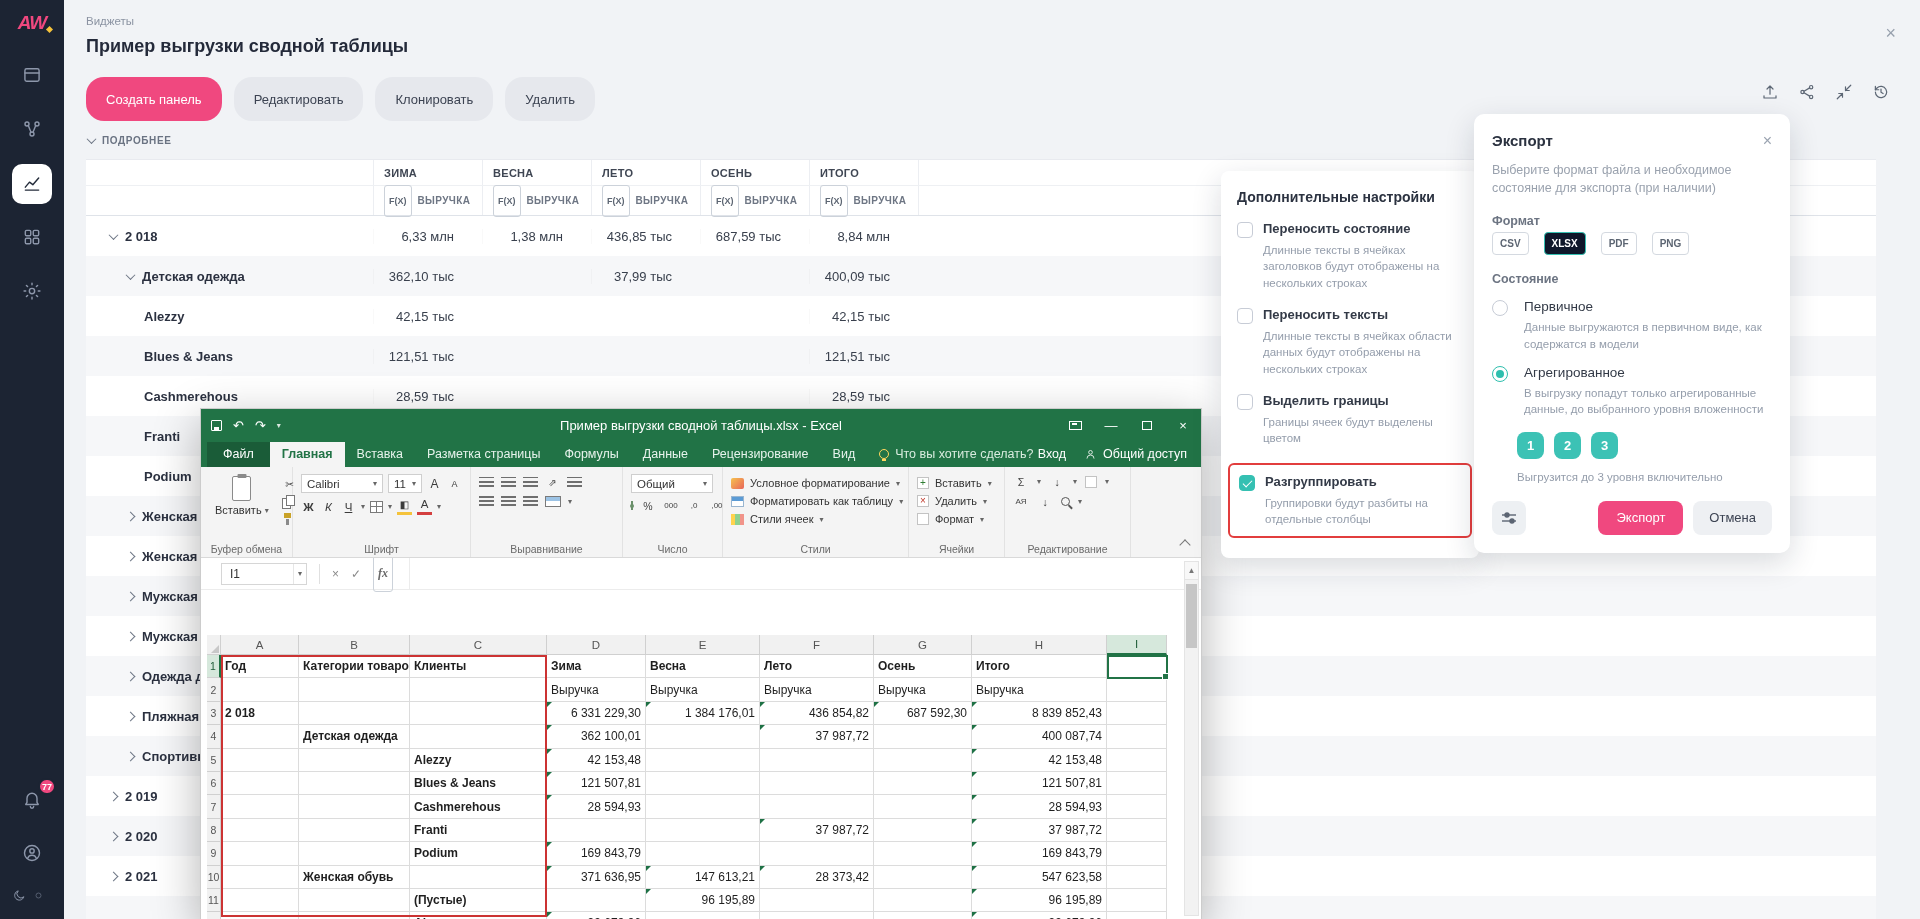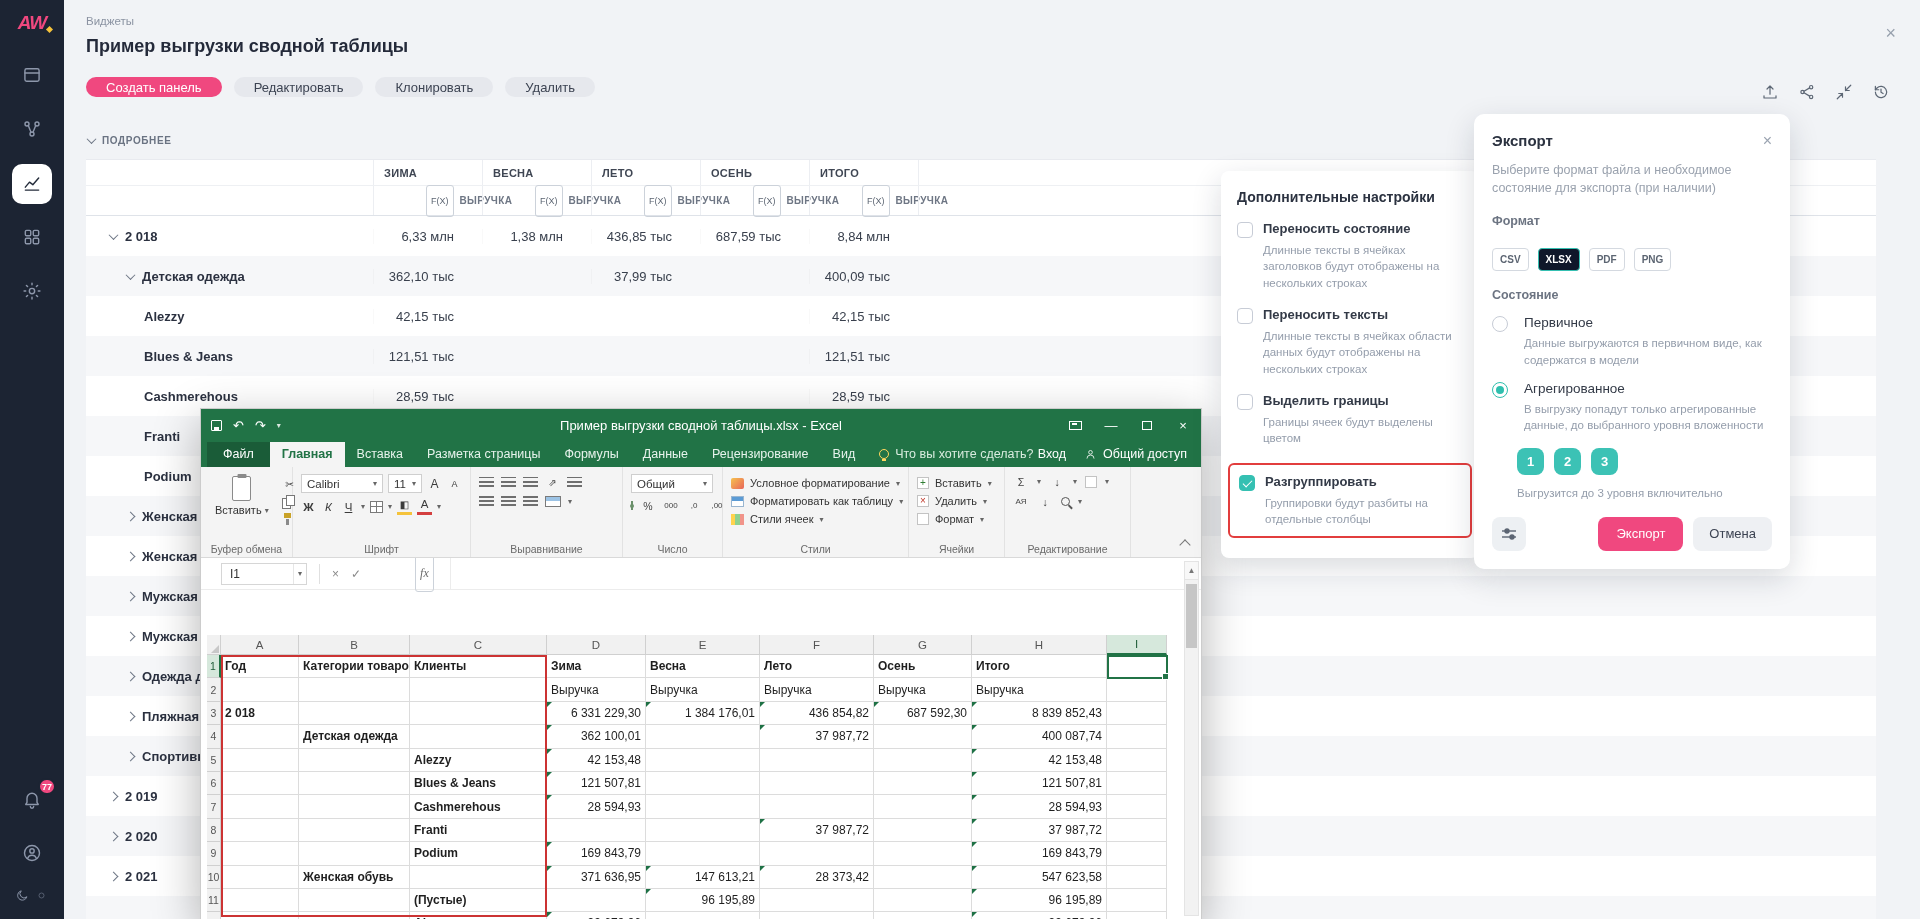--- a/index.html
+++ b/index.html
@@ -7,52 +7,52 @@
   .stage{position:relative;width:1920px;height:919px;overflow:hidden;background:#f1f3f6;font-family:"Liberation Sans",sans-serif;}
 
   
   .sidebar{position:absolute;left:0;top:0;width:64px;height:100%;background:#1c2433;display:flex;flex-direction:column;align-items:center;padding:12px 0 8px;z-index:60;}
   .logo{font-weight:bold;font-style:italic;font-size:19px;color:#f0487f;letter-spacing:-1px;position:relative;margin-bottom:22px;}
   .logo i{position:absolute;right:-6px;bottom:2px;width:5px;height:5px;background:#f5c33b;transform:rotate(45deg);}
   .side-icons{display:flex;flex-direction:column;gap:14px;}
   .sicon{width:40px;height:40px;border:none;border-radius:10px;display:flex;align-items:center;justify-content:center;color:#8d97ab;background:transparent;position:relative;cursor:pointer;padding:0;}
   .sicon.active{background:#ffffff;color:#232b3a;}
   .sicon svg{width:20px;height:20px;stroke:currentColor;fill:none;stroke-width:1.7;stroke-linecap:round;stroke-linejoin:round;}
-  .side-bottom{margin-top:auto;display:flex;flex-direction:column;align-items:center;gap:14px;padding-bottom:4px;}
+  .side-bottom{margin-top:auto;display:flex;flex-direction:column;gap:14px;padding-bottom:4px;}
   .badge{position:absolute;top:-2px;right:-4px;min-width:17px;height:17px;border-radius:9px;background:#f0487f;color:#fff;font-size:9px;font-weight:bold;display:flex;align-items:center;justify-content:center;border:2px solid #1c2433;padding:0 2px;}
   .theme{display:flex;align-items:center;gap:4px;color:#8d97ab;}
   .theme svg{width:15px;height:15px;stroke:currentColor;fill:none;stroke-width:1.6;}
 
   
   .breadcrumb{position:absolute;left:86px;top:15px;font-size:11.5px;color:#8b93a2;cursor:pointer;}
   .page-title{position:absolute;left:86px;top:36px;margin:0;font-size:18px;font-weight:bold;color:#242a3a;}
   .x-close{position:absolute;right:24px;top:24px;font-size:18px;color:#97a0ad;cursor:pointer;line-height:1;}
   .actions{position:absolute;left:86px;top:77px;display:flex;gap:12px;}
-  .btn{height:20px;padding:0 20px;border:none;border-radius:18px;font-size:13px;color:#3c4352;background:#e6e8ed;cursor:pointer;font-family:inherit;}
+  .btn{height:44px;padding:0 20px;border:none;border-radius:18px;font-size:13px;color:#3c4352;background:#e6e8ed;cursor:pointer;font-family:inherit;}
   .btn.primary{background:#f0487f;color:#fff;}
   .win-actions{position:absolute;right:30px;top:83px;display:flex;gap:19px;}
   .wicon{width:18px;height:18px;color:#5d6775;cursor:pointer;}
   .wicon svg{width:18px;height:18px;stroke:currentColor;fill:none;stroke-width:1.6;stroke-linecap:round;stroke-linejoin:round;}
   .details-toggle{position:absolute;left:88px;top:135px;display:flex;align-items:center;gap:7px;font-size:10px;font-weight:bold;color:#6a7382;letter-spacing:.6px;cursor:pointer;}
 
   
   .chev{width:7px;height:7px;border-right:1.6px solid #6d7685;border-bottom:1.6px solid #6d7685;display:inline-block;flex:0 0 auto;}
   .cdown{transform:rotate(45deg) translate(-1px,-1px);}
   .cright{transform:rotate(-45deg);}
 
   
   .pivot{position:absolute;left:86px;top:159px;width:1790px;height:760px;background:#fff;overflow:hidden;}
   .phead,.phead2{display:flex;background:#fff;}
   .phead{height:27px;border-top:1px solid #e8eaef;border-bottom:1px solid #eef0f3;}
   .phead2{height:30px;border-bottom:1px solid #dfe3e9;}
   .pcorner{width:287px;flex:0 0 auto;}
   .pcol{width:109px;flex:0 0 auto;display:flex;align-items:center;padding-left:10px;font-size:11px;font-weight:bold;color:#3f4653;letter-spacing:.3px;border-left:1px solid #eceef2;}
   .pcol2{width:109px;flex:0 0 auto;display:flex;align-items:center;gap:6px;padding-left:10px;border-left:1px solid #eceef2;}
   .pfillh{flex:1;border-left:1px solid #eceef2;}
-  .fx{font-size:9px;color:#5d6673;border:1px solid #ccd2da;border-radius:3px;padding:10px 4px;font-weight:normal;margin-left:42px;}
+  .fx{font-size:9px;color:#5d6673;border:1px solid #ccd2da;border-radius:3px;padding:10px 4px;font-weight:bold;}
   .meas{font-size:10px;font-weight:bold;color:#6e7684;letter-spacing:.4px;}
   .prow{display:flex;height:40px;align-items:center;background:#fff;}
   .prow.alt{background:#f6f7f9;}
   .plabel{width:287px;flex:0 0 auto;display:flex;align-items:center;}
   .plabel .chev{margin-right:8px;}
   .ptxt{font-size:13px;font-weight:bold;color:#2b3140;white-space:nowrap;}
   .pval{width:109px;flex:0 0 auto;font-size:13px;color:#39404d;text-align:right;padding-right:28px;border-left:1px solid rgba(0,0,0,0.025);white-space:nowrap;}
   .pfillr{flex:1;align-self:stretch;}
 
   
@@ -160,21 +160,21 @@
   .opt-label{font-size:13px;font-weight:bold;color:#333a47;margin-bottom:6px;}
   .opt-desc{font-size:11.5px;color:#949dab;line-height:1.42;}
 
   
   .export{position:absolute;left:1474px;top:114px;width:316px;background:#fff;border-radius:10px;box-shadow:0 10px 30px rgba(20,30,50,.16);padding:18px;z-index:45;}
   .ex-head{display:flex;align-items:center;}
   .ex-title{font-size:15px;font-weight:bold;color:#2b3240;}
   .ex-close{margin-left:auto;color:#9aa3b0;font-size:16px;cursor:pointer;line-height:1;}
   .ex-desc{margin-top:12px;font-size:12.5px;color:#9aa2ae;line-height:1.45;}
   .ex-sec{margin-top:17px;font-size:12.5px;color:#6c7482;font-weight:bold;}
-  .chips{margin-top:20px;display:flex;gap:9px;}
+  .chips{margin-top:4px;display:flex;gap:15px;}
   .chip{font-size:10px;font-weight:bold;padding:5px 7px;border-radius:4px;border:1px solid #d4d9e0;color:#5c6572;cursor:pointer;}
   .chip.sel{background:#0f172a;border-color:#35c0b2;color:#fff;}
   .radio-row{display:flex;gap:16px;margin-top:13px;cursor:pointer;}
   .radio{width:16px;height:16px;border:1.5px solid #c7ccd6;border-radius:50%;flex:0 0 auto;margin-top:1px;position:relative;}
   .radio.on{border-color:#2fbfae;}
   .radio.on::after{content:"";position:absolute;left:3px;top:3px;right:3px;bottom:3px;background:#2fbfae;border-radius:50%;}
   .radio-label{font-size:13.5px;color:#333a47;margin-bottom:5px;}
   .lvls{display:flex;gap:10px;margin:14px 0 0 25px;}
   .lvl{width:27px;height:27px;border-radius:8px;background:#3cc2b5;color:#fff;font-size:13px;font-weight:bold;display:flex;align-items:center;justify-content:center;cursor:pointer;}
   .note{margin:12px 0 0 25px;font-size:11.5px;color:#949dab;}

